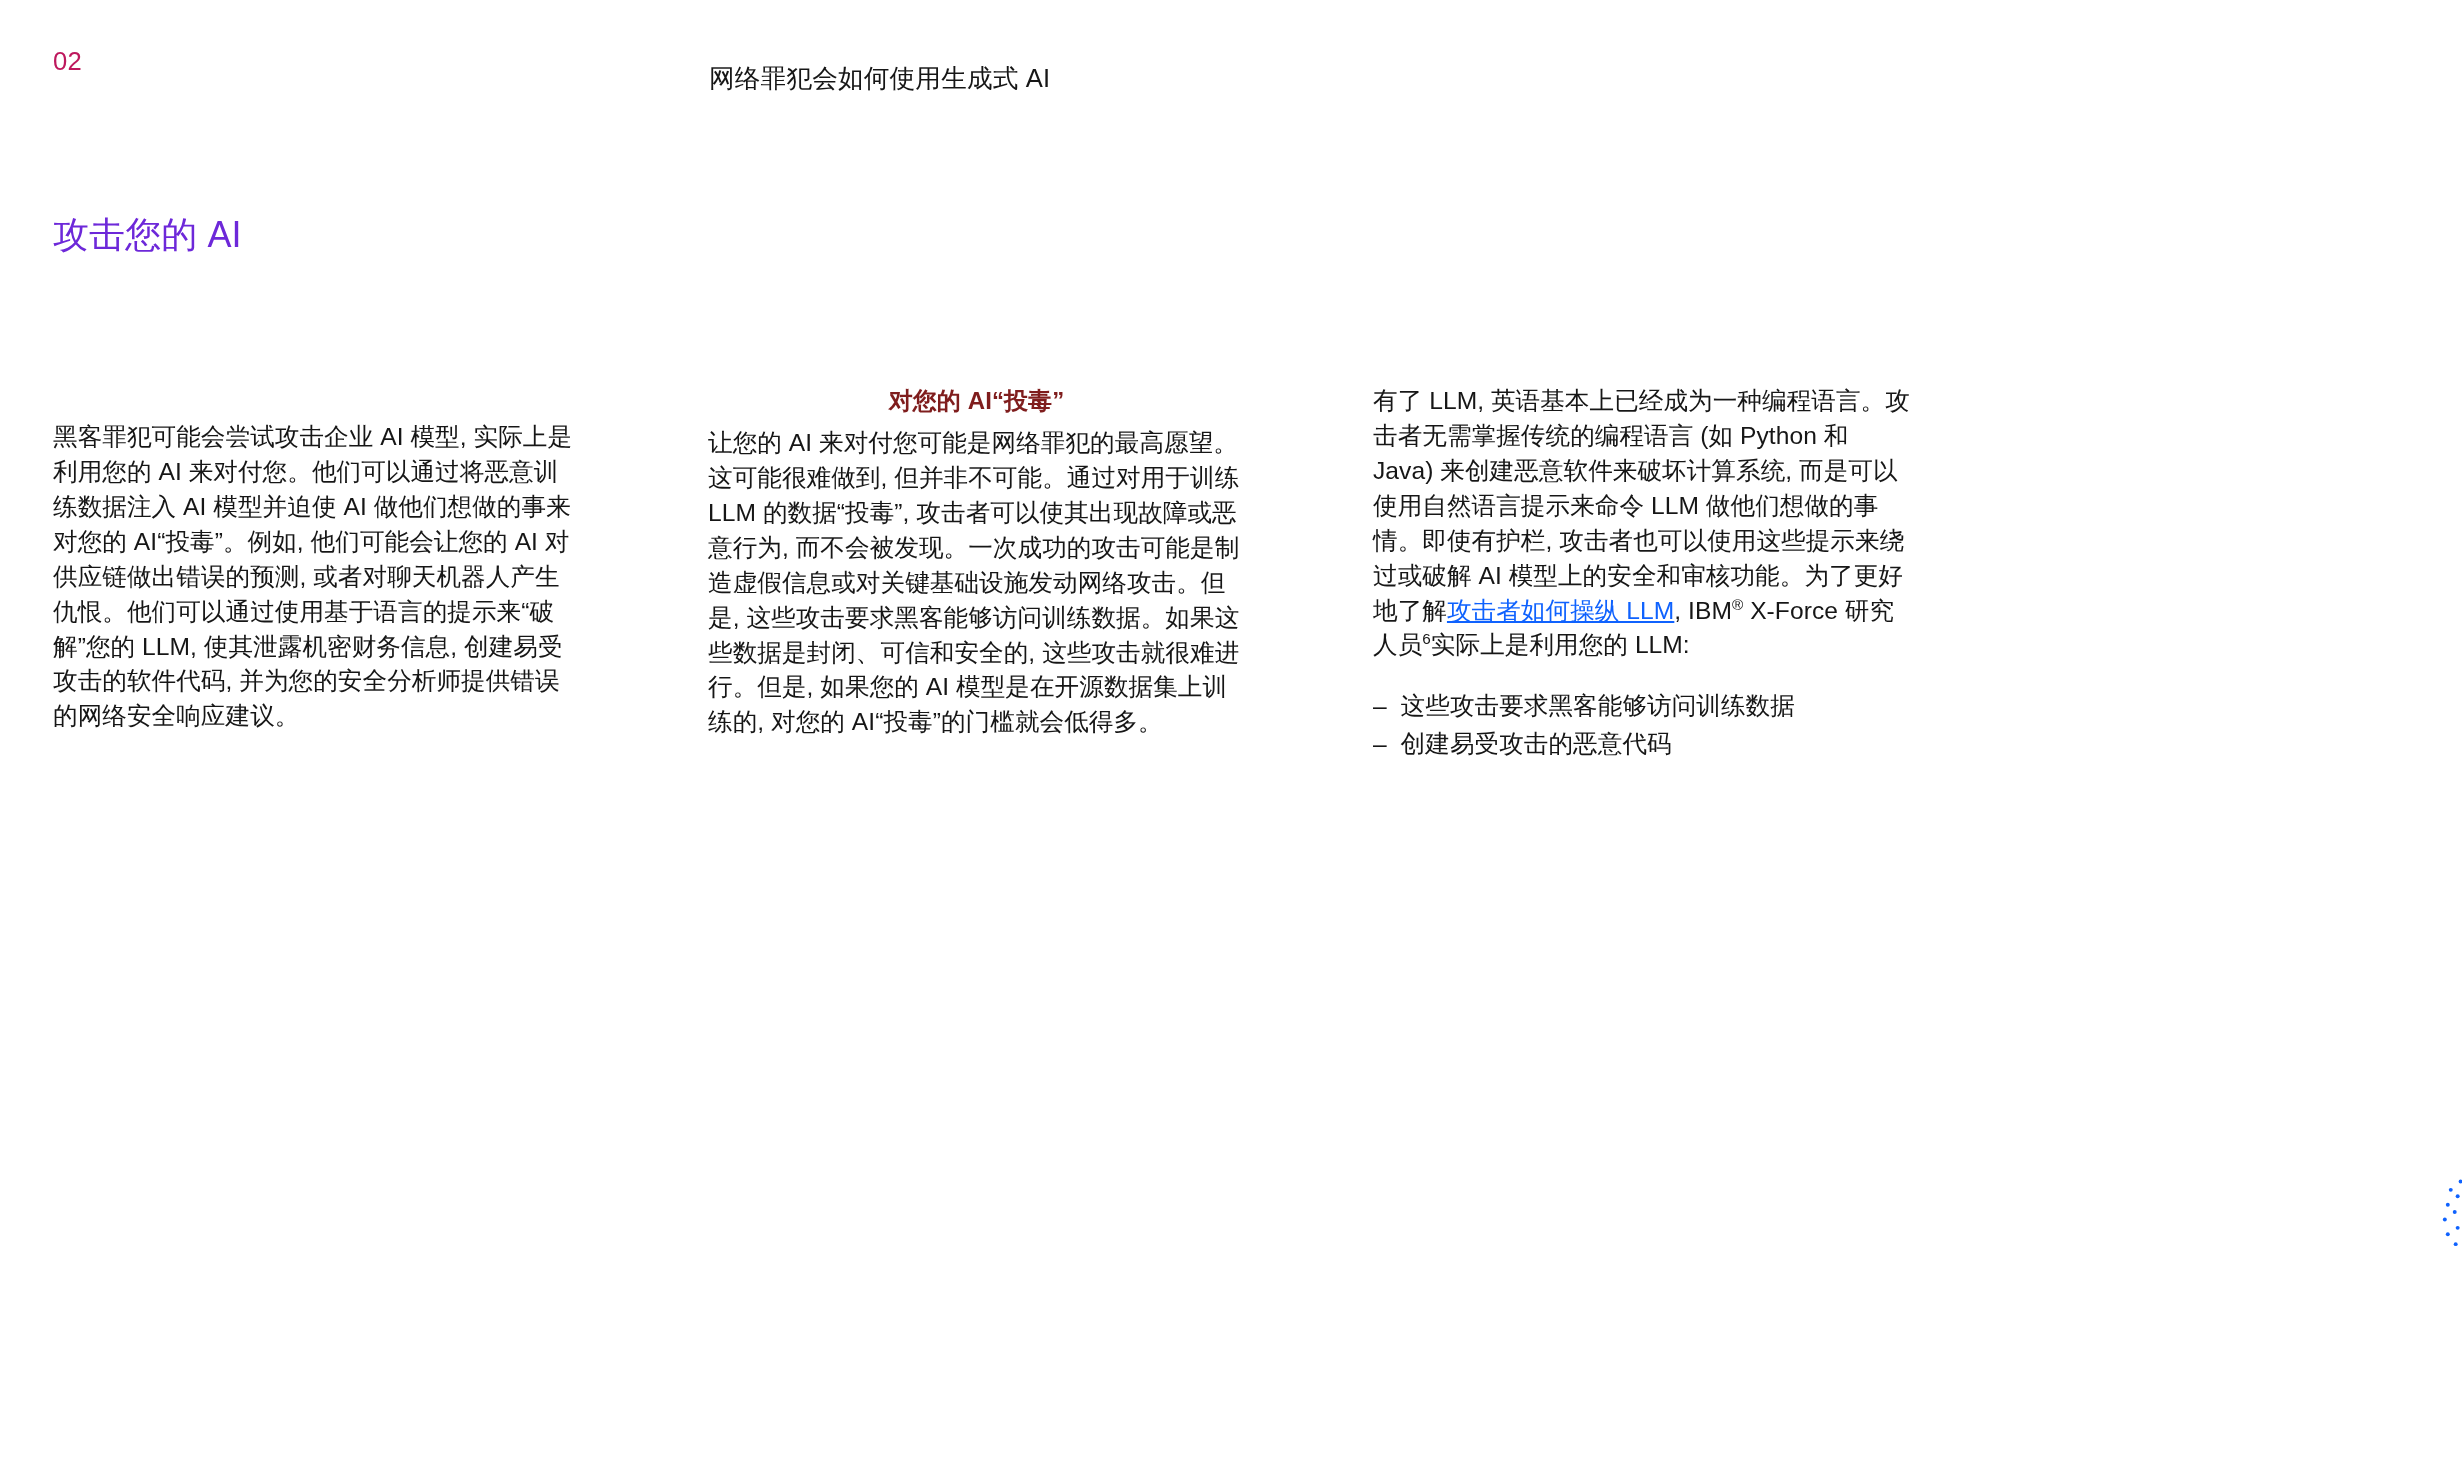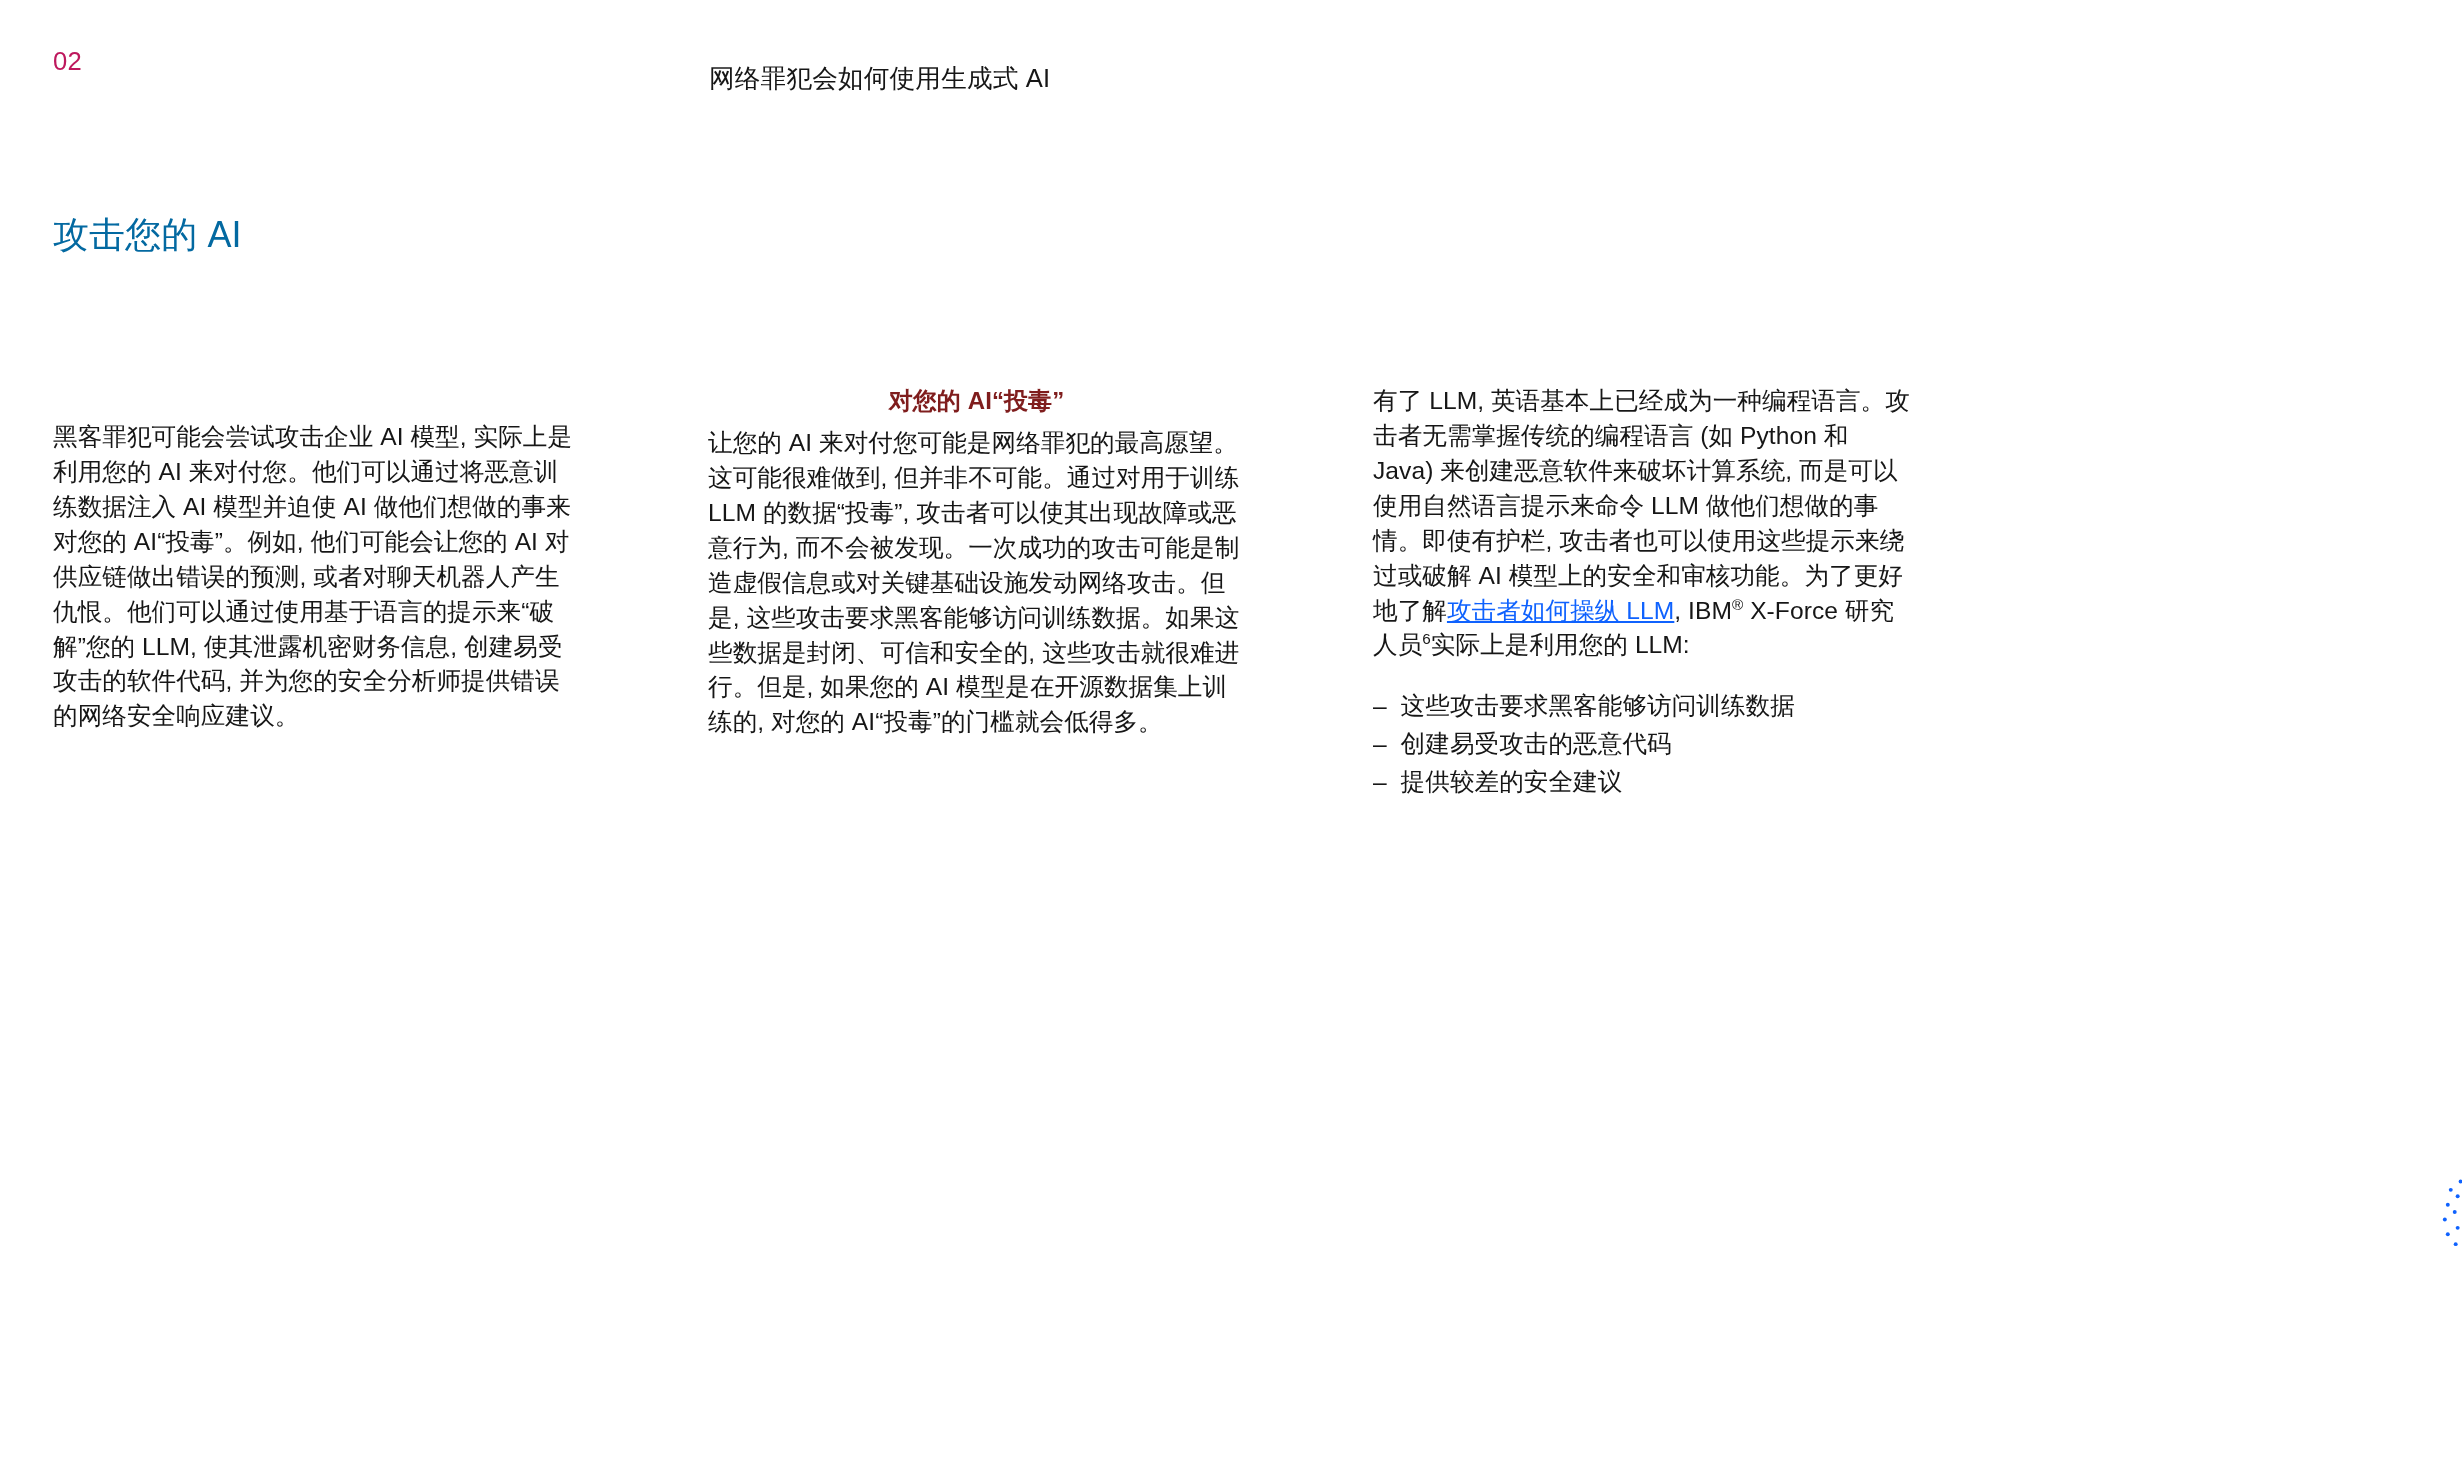--- a/index.html
+++ b/index.html
@@ -44,21 +44,21 @@
     letter-spacing: 0.2px;
   }
 
   
   .section-title {
     position: absolute;
     left: 53px;
     top: 187px;
     font-size: 36px;
     font-weight: 400;
-    color: #0369a1;
+    color: #6d28d9;
     letter-spacing: 0.1px;
   }
 
   
   .columns {
     position: absolute;
     left: 53px;
     top: 384px;
     width: 2462px;
   }
@@ -164,21 +164,20 @@
     <div class="col col-2">
       <h2 class="col-heading">对您的 AI“投毒”</h2>
       <p class="col-body">让您的 AI 来对付您可能是网络罪犯的最高愿望。这可能很难做到, 但并非不可能。通过对用于训练 LLM 的数据“投毒”, 攻击者可以使其出现故障或恶意行为, 而不会被发现。一次成功的攻击可能是制造虚假信息或对关键基础设施发动网络攻击。但是, 这些攻击要求黑客能够访问训练数据。如果这些数据是封闭、可信和安全的, 这些攻击就很难进行。但是, 如果您的 AI 模型是在开源数据集上训练的, 对您的 AI“投毒”的门槛就会低得多。</p>
     </div>
 
     <div class="col col-3">
       <p class="col-body"><span>有了 LLM, 英语基本上已经成为一种编程语言。攻击者无需掌握传统的编程语言 (如 Python 和 Java) 来创建恶意软件来破坏计算系统, 而是可以使用自然语言提示来命令 LLM 做他们想做的事情。即使有护栏, 攻击者也可以使用这些提示来绕过或破解 AI 模型上的安全和审核功能。为了更好地了解</span><a class="inline-link" href="#">攻击者如何操纵 LLM</a><span>, IBM</span><sup>®</sup><span> X-Force 研究人员</span><sup>6</sup><span>实际上是利用您的 LLM:</span></p>
       <ul class="bullet-list">
         <li>这些攻击要求黑客能够访问训练数据</li>
         <li>创建易受攻击的恶意代码</li>
-        <li>提供较差的安全建议</li>
       </ul>
     </div>
 
   </div>
 
   <div class="decor">
     <svg width="148" height="148" viewBox="0 0 300 300" xmlns="http://www.w3.org/2000/svg">
       <circle cx="160" cy="115" r="85" fill="none" stroke="#0f62fe" stroke-width="5"></circle>
       <g stroke="#0f62fe" stroke-width="5" stroke-linecap="round">
         <line x1="153" y1="73" x2="171" y2="91"></line>

